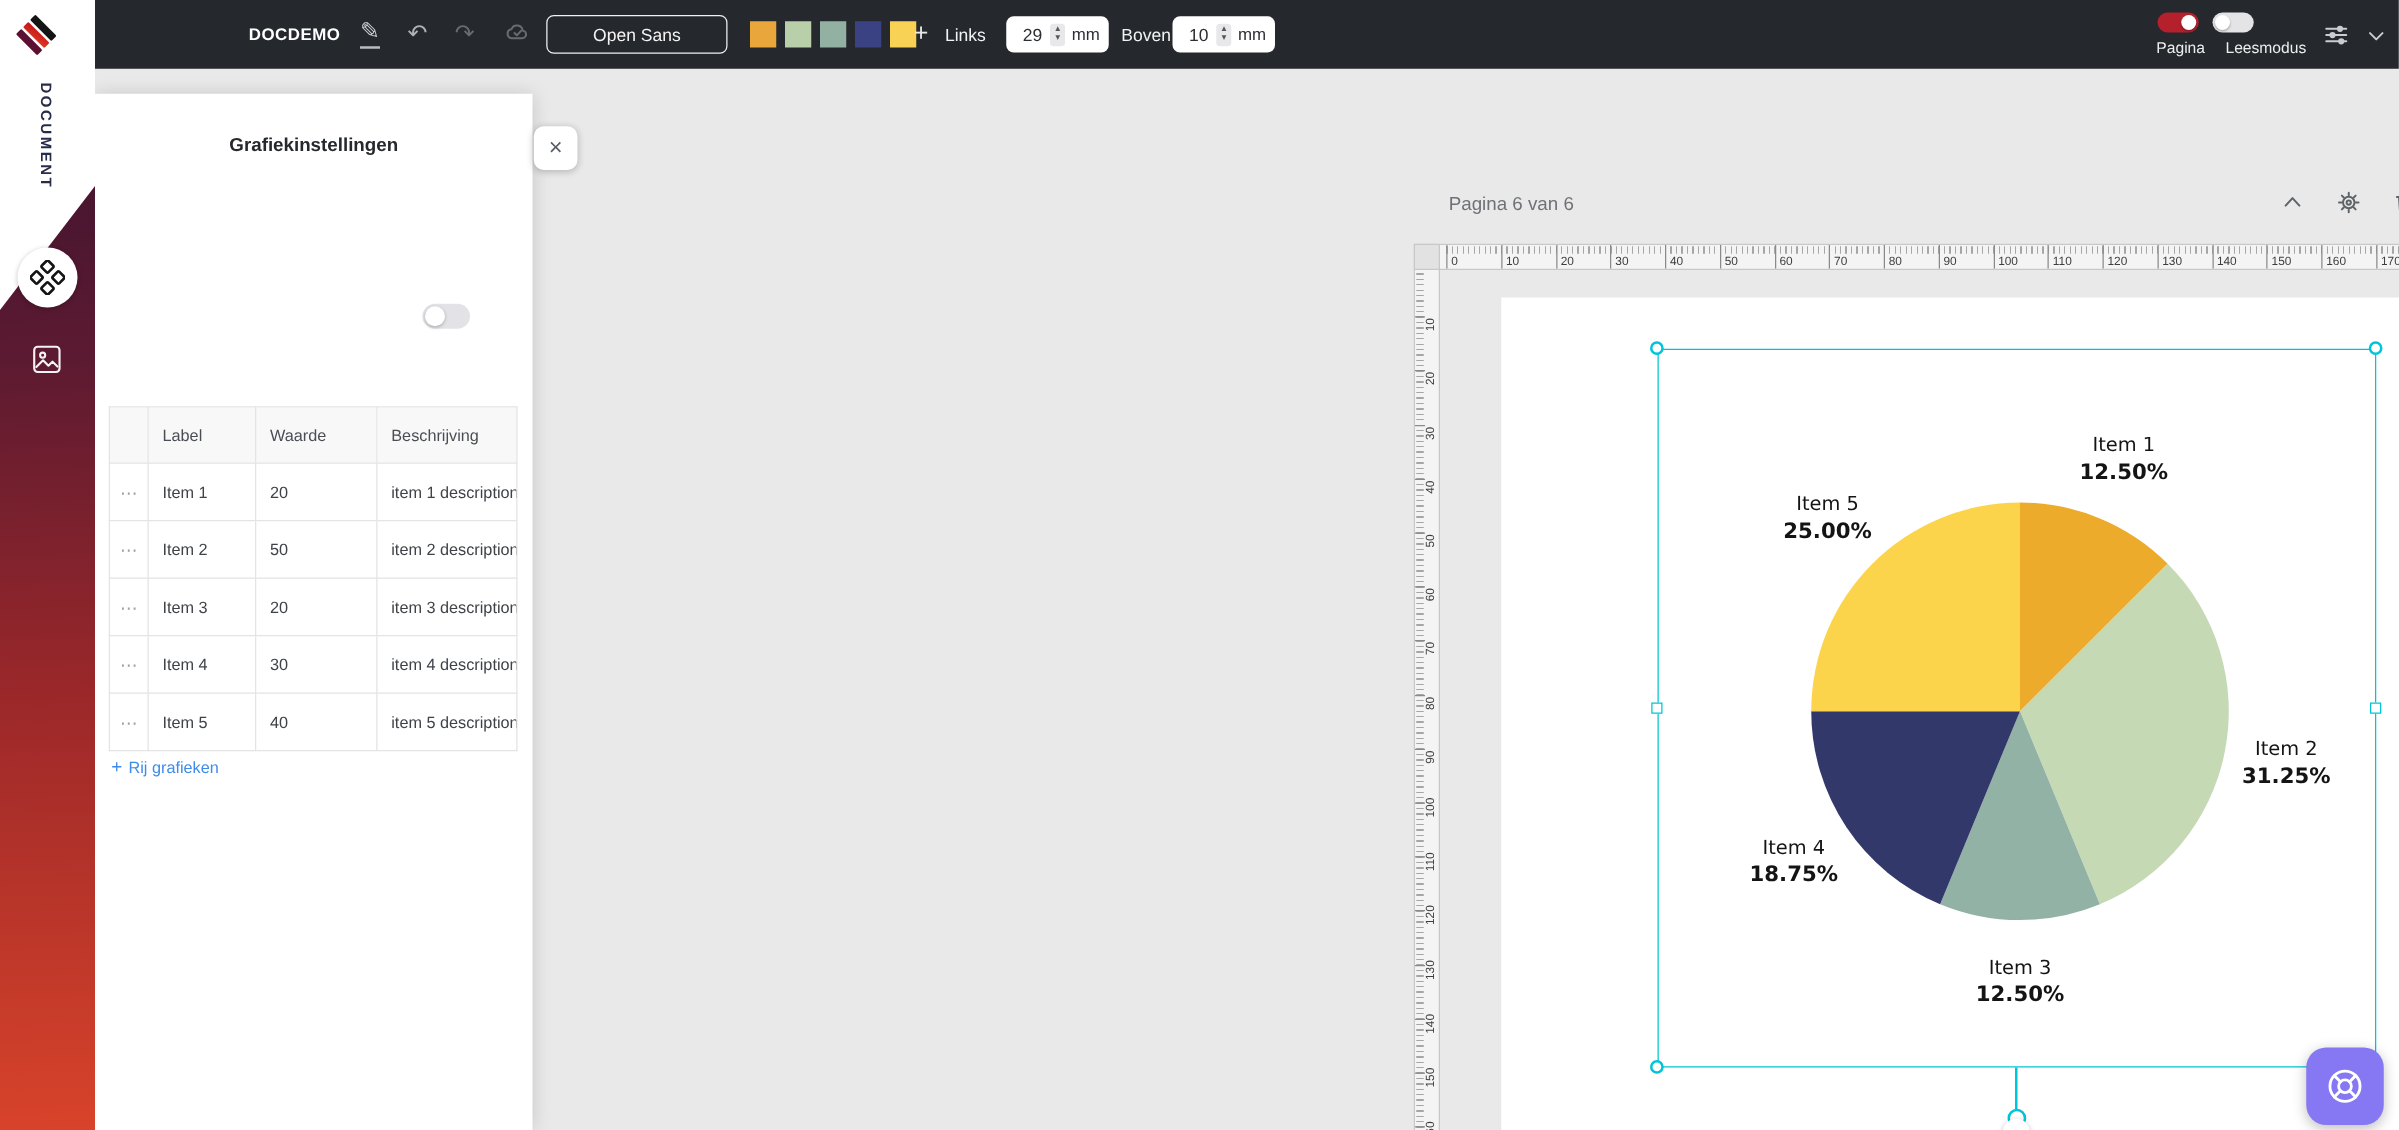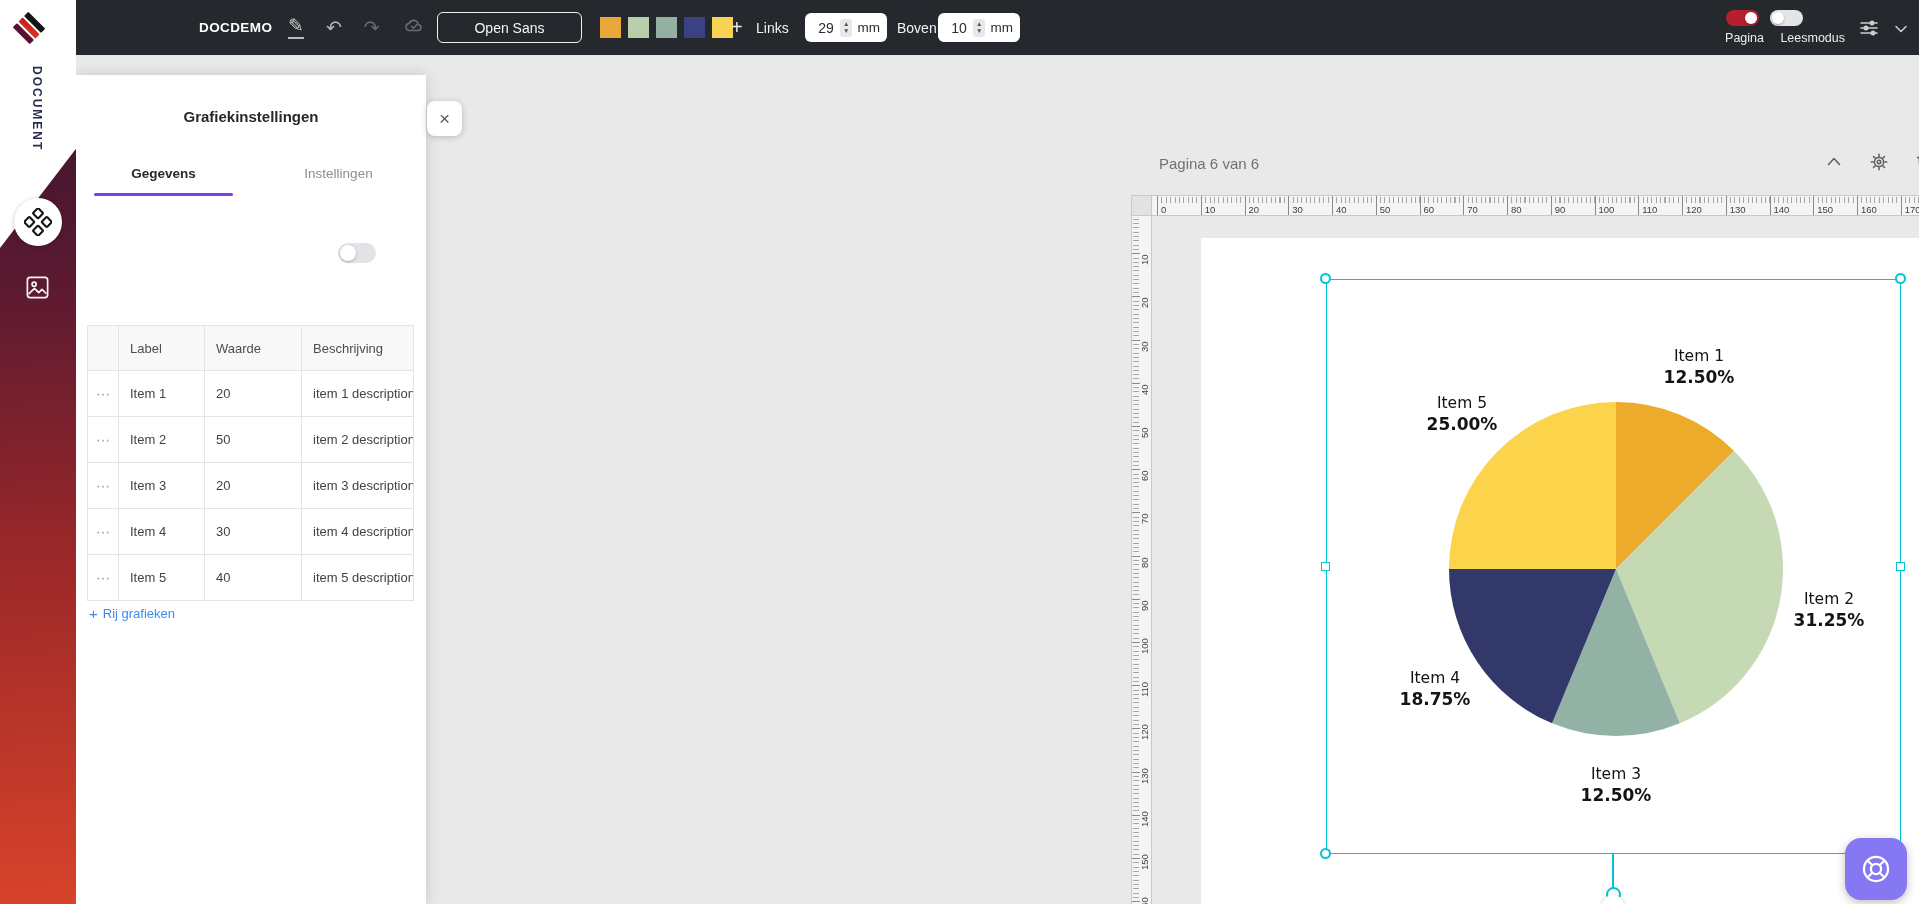--- a/index.html
+++ b/index.html
@@ -195,24 +195,20 @@
     <svg class="line-ic" width="27" height="27" viewBox="0 0 24 24" style="stroke:#fff;stroke-width:1.5">
       <rect x="3" y="3" width="18" height="18" rx="2.5"></rect>
       <circle cx="9" cy="9" r="1.8"></circle>
       <path d="M4.5 17.5 l4.8-4.8 3.8 3.8 2.9-2.9 3.5 3.5"></path>
     </svg>
   </div>
 </div>
 
 <div class="panel">
   <div class="panel-title">Grafiekinstellingen</div>
-  <div class="tabs">
-    <div class="tab active">Gegevens</div>
-    <div class="tab">Instellingen</div>
-  </div>
   <div class="panel-toggle">
       <div class="knob"></div>
     </div>
   <table class="data-table">
     <colgroup>
         <col class="col0">
         <col class="col1">
         <col class="col2">
         <col>
       </colgroup>

